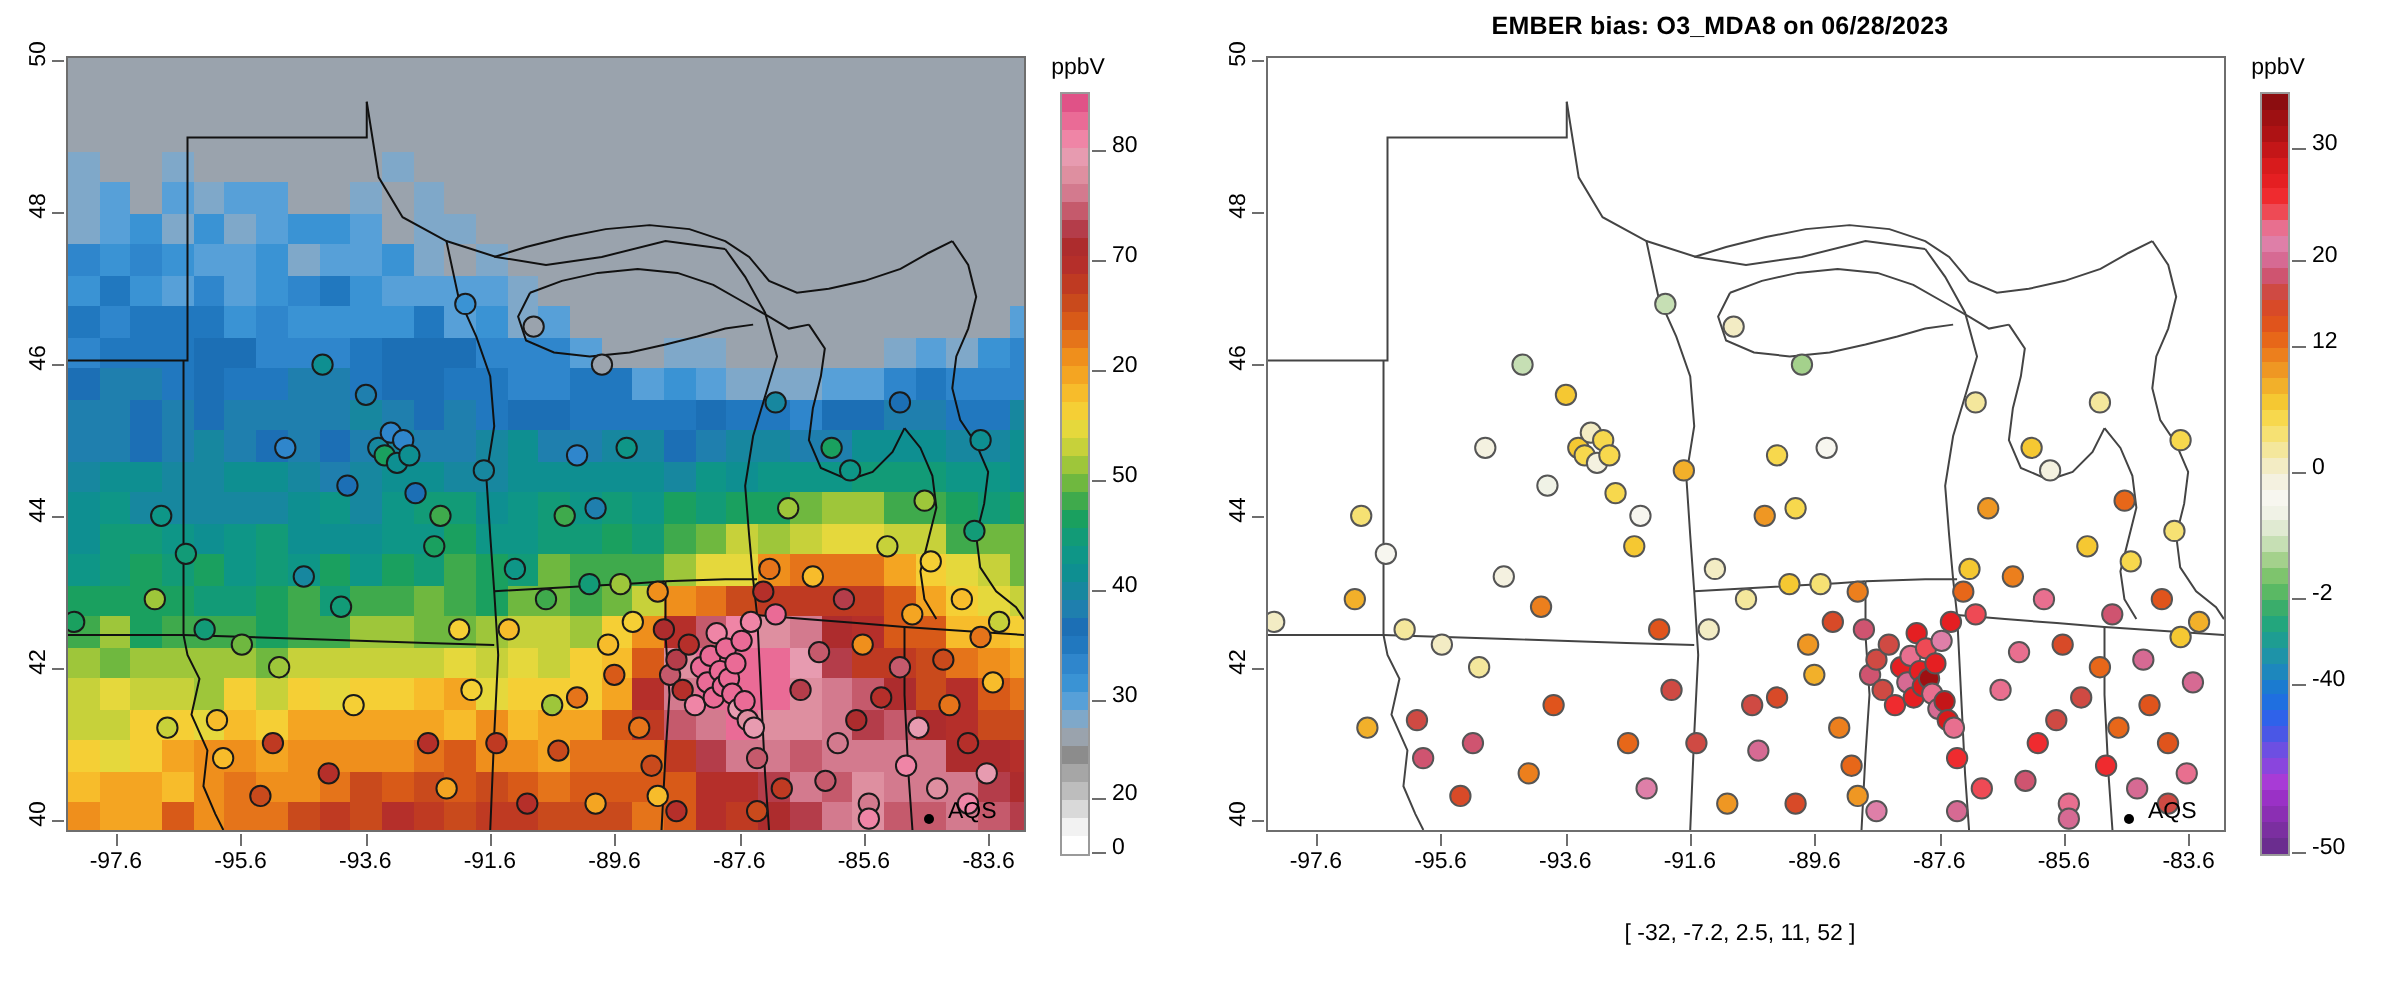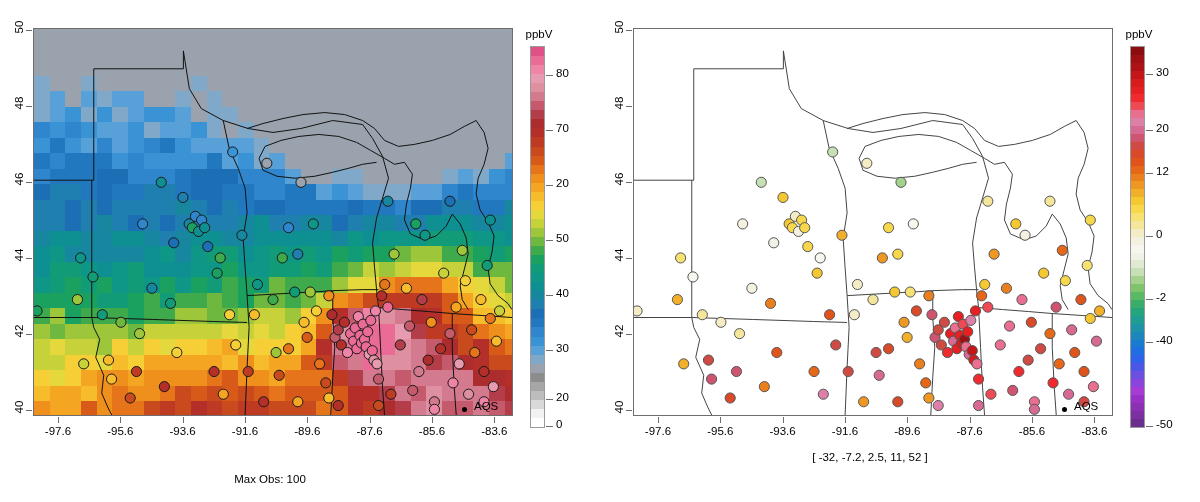--- a/index.html
+++ b/index.html
@@ -258,21 +258,20 @@
       <div class="xmark" style="left: 307.286px; top: 417px;"></div>
       <div class="xtick" style="left: 283.286px; top: 425px;">-89.6</div>
       <div class="xmark" style="left: 369.623px; top: 417px;"></div>
       <div class="xtick" style="left: 345.623px; top: 425px;">-87.6</div>
       <div class="xmark" style="left: 431.961px; top: 417px;"></div>
       <div class="xtick" style="left: 407.961px; top: 425px;">-85.6</div>
       <div class="xmark" style="left: 494.299px; top: 417px;"></div>
       <div class="xtick" style="left: 470.299px; top: 425px;">-83.6</div>
     </div>
 
-  <div class="caption" style="top:472px;">Max Obs: 100</div>
 
   <div class="cbwrap" style="left:520px;top:28px;">
     <div class="cbtitle" style="left:-4px;top:0px;">ppbV</div>
     <div class="cbbar" id="cb-model" style="left:10px;top:18px;height:380px;">
         <div class="cbseg" style="height: 9.04762px; background: rgb(224, 82, 135);"></div>
         <div class="cbseg" style="height: 9.04762px; background: rgb(234, 107, 150);"></div>
         <div class="cbseg" style="height: 9.04762px; background: rgb(239, 133, 166);"></div>
         <div class="cbseg" style="height: 9.04762px; background: rgb(231, 155, 176);"></div>
         <div class="cbseg" style="height: 9.04762px; background: rgb(222, 143, 160);"></div>
         <div class="cbseg" style="height: 9.04762px; background: rgb(211, 122, 142);"></div>
@@ -328,20 +327,21 @@
         <div class="cblab" style="left: 36px; top: 148.7px;">20</div>
         <div class="cbmark" style="left: 26px; top: 101.6px;"></div>
         <div class="cblab" style="left: 36px; top: 93.6px;">70</div>
         <div class="cbmark" style="left: 26px; top: 46.5px;"></div>
         <div class="cblab" style="left: 36px; top: 38.5px;">80</div>
       </div>
   </div>
 </div>
 
 <div class="panel panel-right">
+  <div class="title">EMBER bias: O3_MDA8 on 06/28/2023</div>
 
   <div class="plotbox">
     <div class="raster-clip">
       <svg class="mapsvg" viewBox="0 0 480 388" preserveAspectRatio="none">
         <g fill="none" stroke="#444" stroke-width="1">
           <path d="M0,152 L60,152 L60,40 L150,40 L150,22"></path>
           <path d="M0,290 L58,290 L58,152"></path>
           <path d="M58,290 L60,300 L66,312 L62,330 L70,348 L68,366 L74,380 L78,388"></path>
           <path d="M150,22 L156,60 L168,80 L190,92 L215,100 L240,104 L268,100 L300,92 L330,96"></path>
           <path d="M190,92 L196,120 L205,140 L212,160 L214,185 L210,210 L212,240 L214,268 L216,300 L214,340 L212,388"></path>
@@ -518,21 +518,21 @@
       <div class="xmark" style="left: 307.286px; top: 417px;"></div>
       <div class="xtick" style="left: 283.286px; top: 425px;">-89.6</div>
       <div class="xmark" style="left: 369.623px; top: 417px;"></div>
       <div class="xtick" style="left: 345.623px; top: 425px;">-87.6</div>
       <div class="xmark" style="left: 431.961px; top: 417px;"></div>
       <div class="xtick" style="left: 407.961px; top: 425px;">-85.6</div>
       <div class="xmark" style="left: 494.299px; top: 417px;"></div>
       <div class="xtick" style="left: 470.299px; top: 425px;">-83.6</div>
     </div>
 
-  <div class="caption" style="top:450px;">[ -32,  -7.2,  2.5,  11,  52 ]</div>
+  <div class="caption" style="top:460px;">[ -32,  -7.2,  2.5,  11,  52 ]</div>
 
   <div class="cbwrap" style="left:520px;top:28px;">
     <div class="cbtitle" style="left:-4px;top:0px;">ppbV</div>
     <div class="cbbar" id="cb-bias" style="left:10px;top:18px;height:380px;">
         <div class="cbseg" style="height: 7.91667px; background: rgb(140, 13, 16);"></div>
         <div class="cbseg" style="height: 7.91667px; background: rgb(158, 16, 18);"></div>
         <div class="cbseg" style="height: 7.91667px; background: rgb(174, 18, 20);"></div>
         <div class="cbseg" style="height: 7.91667px; background: rgb(196, 22, 24);"></div>
         <div class="cbseg" style="height: 7.91667px; background: rgb(216, 27, 28);"></div>
         <div class="cbseg" style="height: 7.91667px; background: rgb(229, 31, 34);"></div>

